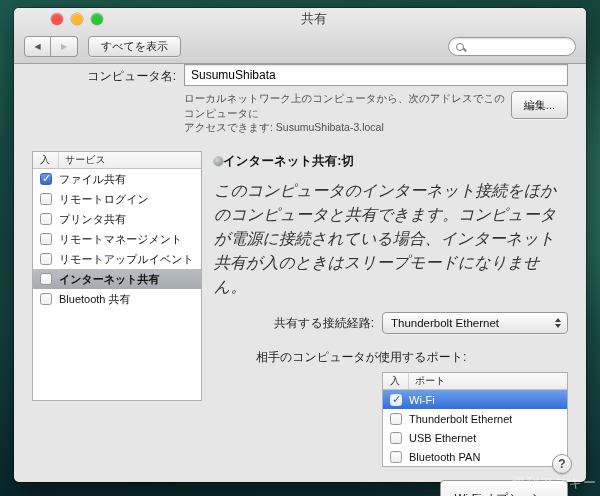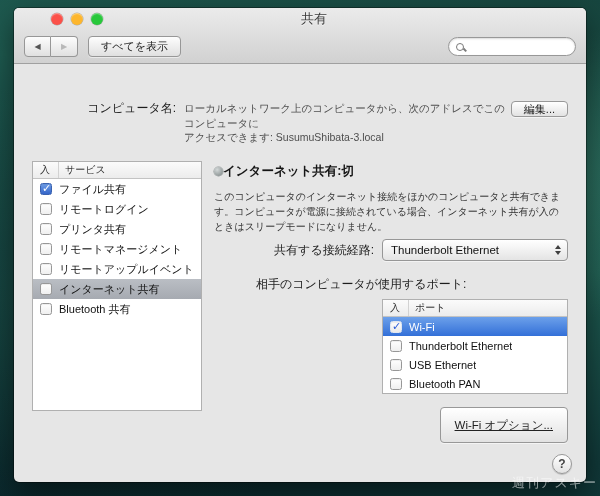--- a/index.html
+++ b/index.html
@@ -46,63 +46,63 @@
              border-radius: 4px; box-shadow: 0 1px 0 rgba(255,255,255,.5); }
   .search { margin-left: auto; width: 128px; height: 19px; background: #fff;
             border: 1px solid #989898; border-radius: 10px; display: flex; align-items: center;
             padding: 0 7px; box-shadow: inset 0 1px 2px rgba(0,0,0,.15); }
   .mag { width: 8px; height: 8px; border: 1.5px solid #7a7a7a; border-radius: 50%;
          position: relative; margin-right: 4px; flex: none; }
   .mag::after { content: ""; position: absolute; width: 4px; height: 1.5px; background: #7a7a7a;
                 transform: rotate(45deg); right: -3.5px; bottom: -1px; }
   .search input { border: none; outline: none; flex: 1; min-width: 0; font-size: 11px; background: transparent; }
 
-  .content { flex: 1; position: relative; padding: 32px 18px 12px; border-radius: 0 0 5px 5px; }
+  .content { flex: 1; position: relative; padding: 0 18px 12px; border-radius: 0 0 5px 5px; }
 
   .namesec { display: flex; }
   .namelabel { width: 152px; text-align: right; font-size: 12px; color: #1d1d1d;
                padding: 4px 8px 0 0; white-space: nowrap; }
   .namecol { flex: 1; }
   .namefield { width: 100%; height: 22px; border: 1px solid #9e9e9e; background: #fff;
                font-size: 12px; padding: 0 6px; box-shadow: inset 0 1px 2px rgba(0,0,0,.12); }
   .helprow { display: flex; margin-top: 5px; align-items: flex-start; }
   .helptext { flex: 1; font-size: 10.5px; color: #4e4e4e; line-height: 1.4; }
-  .btn { height: 16px; padding: 0 12px; font-size: 11px; color: #222;
+  .btn { height: 28px; padding: 0 12px; font-size: 11px; color: #222;
          background: linear-gradient(#ffffff, #e2e2e2); border: 1px solid #989898;
          border-radius: 4px; box-shadow: 0 1px 0 rgba(255,255,255,.55); }
 
   .main { display: flex; gap: 12px; margin-top: 16px; height: 250px; }
 
   .table { background: #fff; border: 1px solid #b0b0b0; display: flex; flex-direction: column; }
   .svc-table { width: 170px; }
   .t-head { height: 17px; flex: none; background: linear-gradient(#fbfbfb, #ececec);
             border-bottom: 1px solid #c3c3c3; display: flex; align-items: center;
             font-size: 10px; color: #333; }
   .c-on { width: 26px; height: 100%; display: flex; align-items: center; padding-left: 7px;
           border-right: 1px solid #d2d2d2; }
   .c-name { padding-left: 6px; }
   .row { height: 20px; flex: none; display: flex; align-items: center; font-size: 11px; color: #111; }
   .cbcell { width: 26px; display: flex; justify-content: center; flex: none; }
   .row .lbl { white-space: nowrap; overflow: hidden; }
-  .svc-table .row.selected { background: linear-gradient(#babec4, #a6aab1); }
+  .svc-table .row.selected { background: linear-gradient(#babec4, #a6aab1); font-weight: bold; }
 
   .cb { width: 12px; height: 12px; border: 1px solid #979797; border-radius: 2.5px;
         background: linear-gradient(#ffffff, #efefef); position: relative;
         box-shadow: inset 0 1px 1px rgba(0,0,0,.07); }
   .cb.checked { background: linear-gradient(#6f9ee8, #3465c8); border-color: #3a62b0; }
   .cb.checked::after { content: "✓"; position: absolute; left: 1px; top: -2px;
                        color: #fff; font-size: 11px; font-weight: bold; }
 
   .detail { flex: 1; display: flex; flex-direction: column; position: relative; }
   .status-line { display: flex; align-items: center; margin: 2px 0 9px; }
   .dot { width: 9px; height: 9px; border-radius: 50%; flex: none;
          background: radial-gradient(circle at 35% 30%, #d3d8d8, #8f9797 75%);
          box-shadow: 0 0 0 0.5px rgba(90,100,100,.6); }
   .status-title, .status-value { font-weight: bold; font-size: 12.5px; color: #151515; }
-  .desc { font-size: 10px; color: #333; line-height: 1.5; margin-bottom: 5px; }
+  .desc { font-size: 16px; color: #333; line-height: 1.5; margin-bottom: 13px; font-style: italic; }
 
   .share-row { display: flex; align-items: center; justify-content: flex-end; gap: 8px; margin-bottom: 15px; }
   .share-label { font-size: 12px; color: #1d1d1d; white-space: nowrap; }
   .popup { width: 186px; height: 22px; border: 1px solid #979797; border-radius: 4px;
            background: linear-gradient(#ffffff, #e4e4e4); display: flex; align-items: center;
            padding-left: 8px; font-size: 11.5px; color: #111;
            box-shadow: 0 1px 0 rgba(255,255,255,.5); }
   .popup .val { flex: 1; white-space: nowrap; overflow: hidden; }
   .arrows { width: 18px; display: flex; flex-direction: column; align-items: center; gap: 2px; flex: none; }
   .tri-up { width: 0; height: 0; border-left: 3.5px solid transparent;
@@ -154,20 +154,21 @@
           <input style="">
         </div>
       </div>
     </div>
 
     <div class="content">
 
       <div class="namesec">
         <div class="namelabel">コンピュータ名:</div>
         <div class="namecol">
+          <input class="namefield" value="SusumuShibata" style="">
           <div class="helprow">
             <div class="helptext">
               <div>ローカルネットワーク上のコンピュータから、次のアドレスでこのコンピュータに</div>
               <div>アクセスできます: SusumuShibata-3.local</div>
             </div>
             <button class="btn">編集...</button>
           </div>
         </div>
       </div>
 

